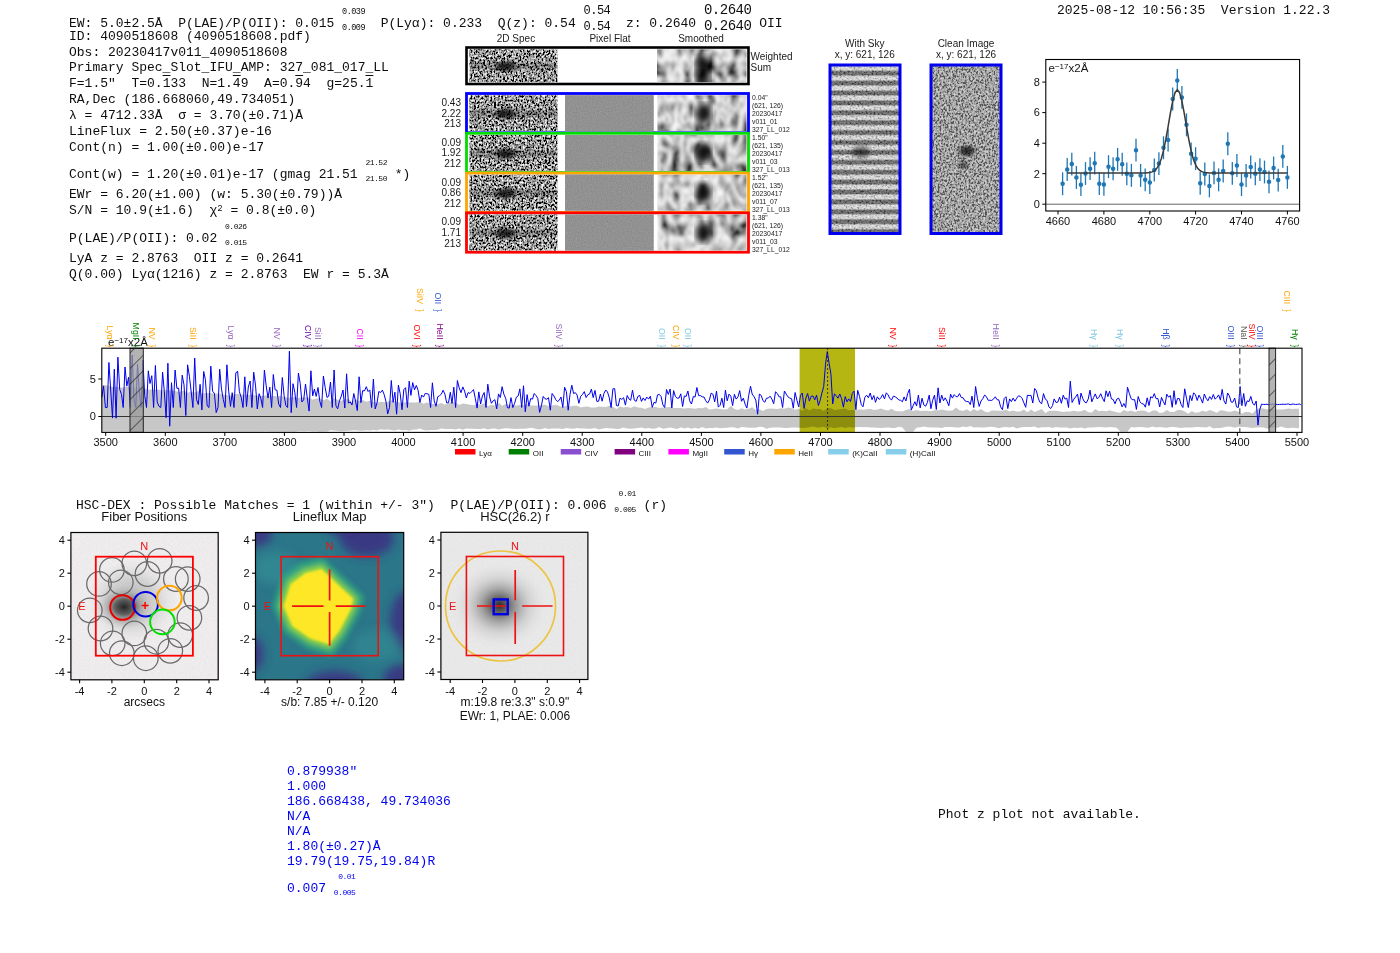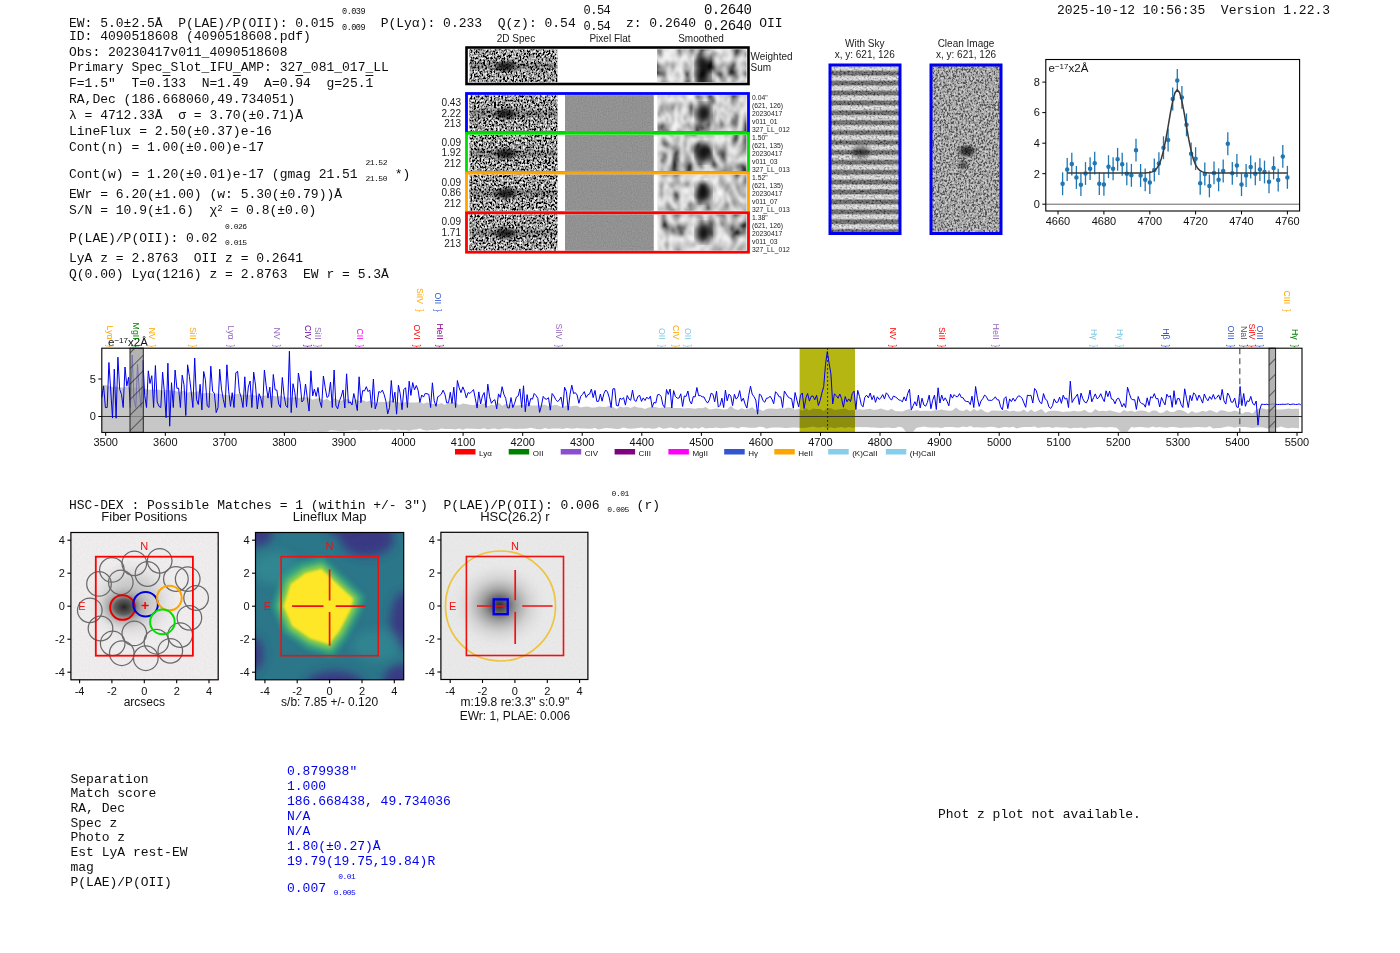--- a/index.html
+++ b/index.html
@@ -4,24 +4,23 @@
 html,body{margin:0;padding:0;background:#fff}
 #page{position:relative;width:1400px;height:953px;background:#fff;overflow:hidden}
 .mono{position:absolute;font:13px/16px "Liberation Mono",monospace;color:#0d0d0d;white-space:pre}
 .blue{color:#0000f0}
 .fr{display:inline-block;vertical-align:-3px;line-height:16px;letter-spacing:-0.5px;text-align:right}
 .ov{text-decoration:overline}
 sup{vertical-align:3px;line-height:0;font-size:9px}
 </style></head><body>
 <div id="page">
 <div class="mono" style="left:69px;top:1.8px">EW: 5.0±2.5Å  P(LAE)/P(OII): 0.015 <span class="fr" style="font-size:8.5px">0.039<br>0.009</span>  P(Lyα): 0.233  Q(z): 0.54 <span class="fr" style="font-size:12px">0.54<br>0.54</span>  z: 0.2640 <span class="fr" style="font-size:14px">0.2640<br>0.2640</span> OII</div>
-<div class="mono" style="left:1057px;top:3px">2025-10-12 10:56:35  Version 1.22.3</div>
+<div class="mono" style="left:1057px;top:3px">2025-08-12 10:56:35  Version 1.22.3</div>
 <div class="mono" style="left:69px;top:28.7px;line-height:15.84px">ID: 4090518608 (4090518608.pdf)<br>Obs: 20230417v011_4090518608<br>Primary Spec_Slot_IFU_AMP: 327_081_017_LL<br>F=1.5"  T=0.<span class="ov">1</span>33  N=1.<span class="ov">4</span>9  A=0.<span class="ov">9</span>4  g=25.<span class="ov">1</span><br>RA,Dec (186.668060,49.734051)<br>λ = 4712.33Å  σ = 3.70(±0.71)Å<br>LineFlux = 2.50(±0.37)e-16<br>Cont(n) = 1.00(±0.00)e-17<br>Cont(w) = 1.20(±0.01)e-17 (gmag 21.51 <span class="fr" style="font-size:8px">21.52<br>21.50</span> *)<br>EWr = 6.20(±1.00) (w: 5.30(±0.79))Å<br>S/N = 10.9(±1.6)  χ<sup style="font-size:9px">2</sup> = 0.8(±0.0)<br>P(LAE)/P(OII): 0.02 <span class="fr" style="font-size:8px">0.026<br>0.015</span><br>LyA z = 2.8763  OII z = 0.2641<br>Q(0.00) Lyα(1216) z = 2.8763  EW r = 5.3Å</div>
-<div class="mono" style="left:69px;top:486px">HSC-DEX : Possible Matches = 1 (within +/- 3")  P(LAE)/P(OII): 0.006 <span class="fr" style="font-size:8px">0.01<br>0.005</span> (r)</div>
-<div class="mono" style="left:70.5px;top:772.6px;line-height:14.7px">Separation<br>Match score<br>RA, Dec<br>Spec z<br>Photo z<br>Est LyA rest-EW<br>mag<br>P(LAE)/P(OII)</div>
+<div class="mono" style="left:76px;top:486px">HSC-DEX : Possible Matches = 1 (within +/- 3")  P(LAE)/P(OII): 0.006 <span class="fr" style="font-size:8px">0.01<br>0.005</span> (r)</div>
 <div class="mono blue" style="left:287px;top:764.8px;line-height:14.95px">0.879938"<br>1.000<br>186.668438, 49.734036<br>N/A<br>N/A<br>1.80(±0.27)Å<br>19.79(19.75,19.84)R<br>0.007 <span class="fr" style="font-size:8px">0.01<br>0.005</span></div>
 <div class="mono" style="left:938px;top:807px">Phot z plot not available.</div>
 <svg width="1400" height="290" style="position:absolute;left:0;top:0">
 <defs>
 <filter id="b2">
           <feGaussianBlur stdDeviation="2"></feGaussianBlur>
         </filter>
 <filter id="b3">
           <feGaussianBlur stdDeviation="3"></feGaussianBlur>
         </filter>

